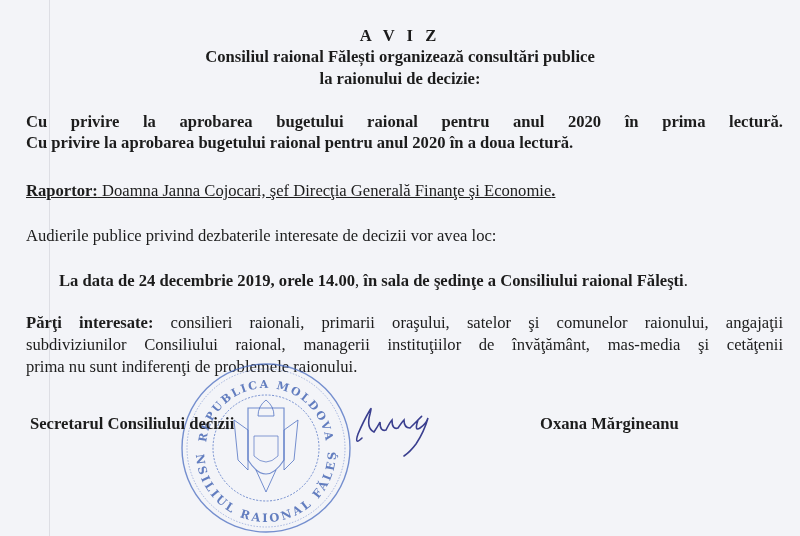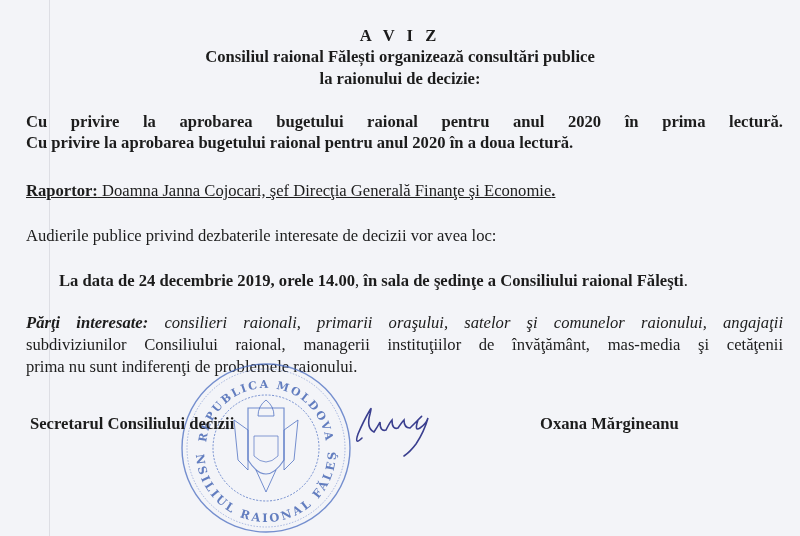--- a/index.html
+++ b/index.html
@@ -39,21 +39,21 @@
 <div class="line" style="top:181px; left:26px;text-decoration:underline;">
   <span class="b">Raportor:</span><span> Doamna Janna Cojocari, şef Direcţia Generală Finanţe şi Economie</span><span class="b">.</span>
 </div>
 
 <div class="line" style="top:226px; left:26px;">Audierile publice privind dezbaterile interesate de decizii vor avea loc:</div>
 
 <div class="line" style="top:271px; left:26px;margin-left:33px;">
   <span class="b">La data de 24 decembrie 2019, orele 14.00</span><span>,</span><span class="b"> în sala de şedinţe a Consiliului raional Făleşti</span><span>.</span>
 </div>
 
-<div class="line justify" style="top:313px; left:26px; width:757px;font-style:italic;">
+<div class="line justify" style="top:313px; left:26px; width:757px;">
   <span class="b">Părţi interesate:</span><span> consilieri raionali, primarii oraşului, satelor şi comunelor raionului,  angajaţii</span>
 </div>
 <div class="line justify" style="top:335px; left:26px; width:757px;">subdiviziunilor Consiliului raional,  managerii instituţiilor de învăţământ,  mas-media şi cetăţenii</div>
 <div class="line" style="top:357px; left:26px;">prima nu sunt indiferenţi de problemele raionului.</div>
 
 <svg class="seal" viewBox="0 0 176 176">
   <defs>
     <path id="outerArc" d="M 28 88 A 60 60 0 0 1 148 88"></path>
     <path id="innerArc" d="M 18 92 A 70 70 0 0 0 158 92"></path>
   </defs>

